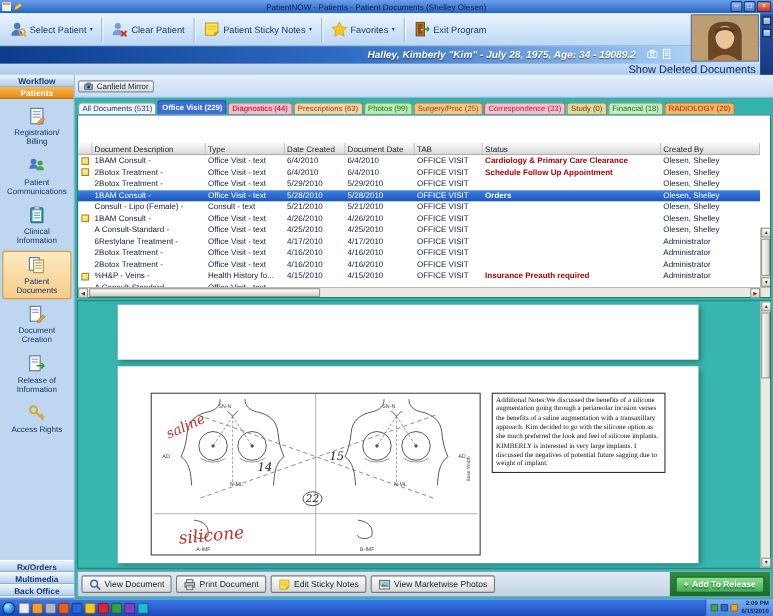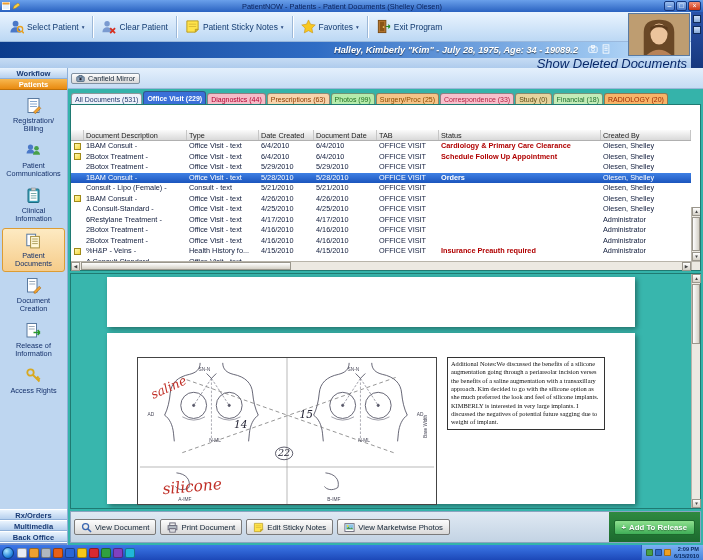--- a/index.html
+++ b/index.html
@@ -25,21 +25,21 @@
   .tsep{width:1px;height:22px;background:#9cb8d8;box-shadow:1px 0 0 #fff;display:inline-block;}
 
   
   .banner{position:absolute;top:42px;left:0;right:0;height:16px;background:linear-gradient(to right,#0c3c8c,#2f6cc4 45%,#9cc6f0 85%,#d8ecff);display:flex;align-items:center;}
   .bspacer{flex:1;}
   .btext{font-size:9.2px;font-weight:bold;font-style:italic;color:#fff;text-shadow:0 1px 1px rgba(0,0,0,.55);white-space:nowrap;margin-right:10px;}
   .bics{display:flex;gap:3px;align-items:center;margin-right:6px;}
   .bic svg{width:10px;height:10px;}
   .bgap{width:86px;}
   .subbanner{position:absolute;top:58px;left:0;right:0;height:10px;background:linear-gradient(#c6dcf4,#aecbec);display:flex;align-items:center;justify-content:flex-end;padding-right:16px;}
-  .subbanner span{font-size:13px;color:#0a2a6a;font-style:italic;}
+  .subbanner span{font-size:10px;color:#0a2a6a;}
 
   
   .avatar{position:absolute;top:13px;right:13px;width:62px;height:43px;border:1px solid #5a7aa0;z-index:6;background:#b89a78;overflow:hidden;}
   .avatar svg{width:100%;height:100%;display:block;}
   .rightstrip{position:absolute;top:12px;right:0;width:12px;height:56px;background:linear-gradient(#2a52a8,#16387e);z-index:5;display:flex;flex-direction:column;align-items:center;gap:3px;padding-top:3px;}
   .rsq{width:8px;height:8px;background:linear-gradient(#cfe0f8,#84a8d8);border:1px solid #102a58;}
 
   
   .sidebar{position:absolute;top:68px;left:0;bottom:7px;width:68px;background:#bed6f0;border-right:1px solid #8fb0d8;display:flex;flex-direction:column;}
   .shead{height:11px;line-height:11px;text-align:center;font-size:7.6px;font-weight:bold;color:#183a74;background:linear-gradient(#eaf4fe,#b6d0ee);border-bottom:1px solid #8fb0d8;}
@@ -100,21 +100,21 @@
   .pv-canvas{flex:1;position:relative;background:#38b6ad;overflow:hidden;}
   .page{position:absolute;left:36px;right:56px;background:#fff;box-shadow:2px 2px 5px rgba(0,0,0,.4);}
   .page-top{top:3px;height:50px;}
   .page-main{top:59px;bottom:4px;}
   .docrow{display:flex;gap:10px;margin:24px 0 0 30px;align-items:flex-start;}
   .diagram{width:300px;height:148px;border:1px solid #444;flex:none;}
   .diagram svg{width:100%;height:100%;display:block;}
   .notesbox{width:158px;border:1px solid #333;padding:2px 3px;font-family:"Liberation Serif",serif;font-size:6.4px;line-height:1.3;color:#111;}
 
   
-  .actions{height:32px;margin-top:2px;display:flex;align-items:center;background:linear-gradient(#dfe9f3,#c3d3e4);border:1px solid #8aa4c0;padding:0 0 0 3px;}
+  .actions{height:24px;margin-top:2px;display:flex;align-items:center;background:linear-gradient(#dfe9f3,#c3d3e4);border:1px solid #8aa4c0;padding:0 0 0 3px;}
   .abwrap{display:flex;align-items:center;gap:4px;}
   .abtn{display:flex;align-items:center;gap:3px;height:16px;background:linear-gradient(#fdfdfd,#d9d9d9);border:1px solid #7a7a7a;border-radius:2px;padding:0 6px;font-size:7.8px;color:#123;white-space:nowrap;}
   .abtn .ic svg{width:11px;height:11px;}
   .release-zone{margin-left:auto;height:100%;background:linear-gradient(#2f8a40,#1c6a2e);display:flex;align-items:center;padding:0 5px;}
   .release-btn{display:flex;align-items:center;gap:3px;height:15px;background:linear-gradient(#8fe08f,#3fae57);border:1px solid #1d6a2d;border-radius:2px;padding:0 7px;font-size:7.8px;font-weight:bold;color:#fff;text-shadow:0 1px 1px rgba(0,0,0,.4);}
   .plus{font-weight:bold;}
 
   
   .taskbar{position:absolute;left:0;right:0;bottom:0;height:15px;background:linear-gradient(#3c78e8,#1c48b8);display:flex;align-items:center;gap:3px;padding:0 0 0 2px;}
   .start-orb{width:12px;height:12px;border-radius:50%;background:radial-gradient(circle at 35% 30%,#aee8ff,#2a8ae0 60%,#0a4aa0);border:1px solid #083a80;flex:none;}

